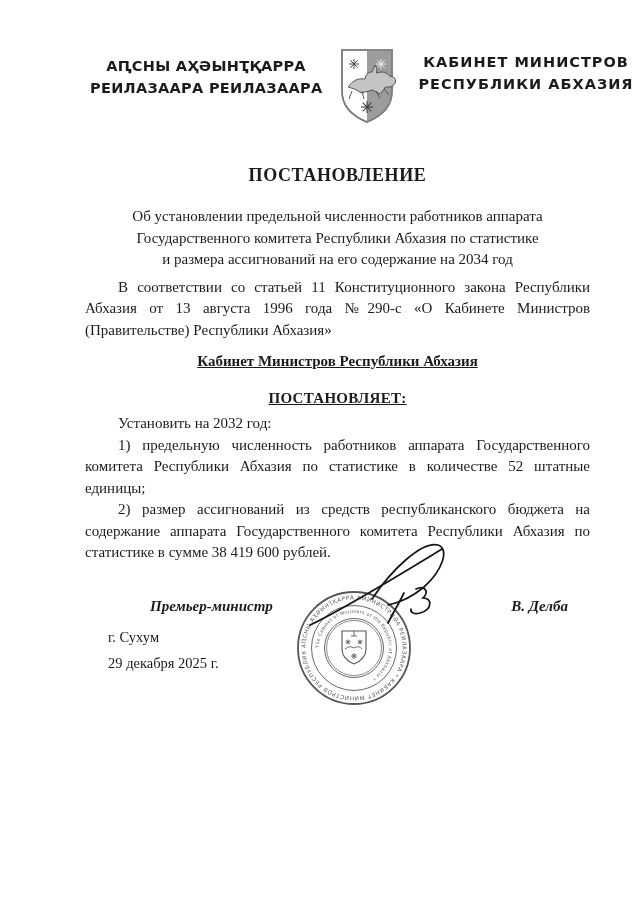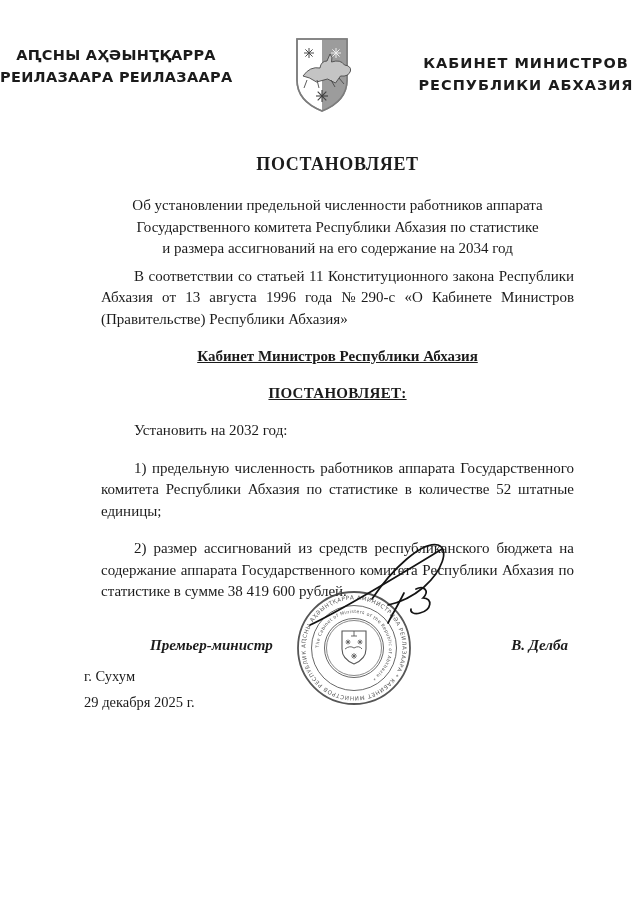--- a/index.html
+++ b/index.html
@@ -8,64 +8,64 @@
     background:#ffffff;
     position:relative;
     font-family:"Liberation Serif","DejaVu Serif",serif;
     color:#1b1b1b;
     overflow:hidden;
   }
   .page{position:relative;width:640px;height:905px;background:#fff;}
 
   
   .header{
-    display:flex;align-items:flex-start;justify-content:space-between;
-    padding-top:36px;gap:16px;
+    display:flex;align-items:flex-start;justify-content:flex-end;
+    padding-top:47px;gap:16px;
   }
   .org{
     font-family:"DejaVu Sans","Liberation Sans",sans-serif;
     font-weight:bold;font-size:14.5px;line-height:22px;
     text-align:center;letter-spacing:.3px;white-space:nowrap;
   }
   .org .line{display:block;}
   .org.left{width:232px;margin-top:8px;}
-  .org.right{width:228px;margin-top:16px;letter-spacing:1px;}
+  .org.right{width:228px;margin-top:4px;letter-spacing:1px;}
   .emblem{width:58px;height:78px;flex:0 0 auto;}
 
   
   .title{
     margin-top:40px;text-align:center;
     font-weight:bold;font-size:18px;letter-spacing:.6px;
   }
   .subject{
     margin-top:20px;text-align:center;
     font-weight:normal;font-size:15px;line-height:21.5px;
   }
   .subject .line{display:block;}
   .content{margin-left:85px;margin-right:50px;}
   .para{
-    margin:16px;text-align:justify;text-indent:33px;
+    margin:0;text-align:justify;text-indent:33px;
     font-size:15px;line-height:21.5px;
   }
   .para.first{margin-top:6px;}
   .center-line{
     text-align:center;font-weight:bold;font-size:15px;line-height:21.5px;text-decoration:underline;
   }
   .org-line{margin-top:10px;}
   .resolves{margin-top:15px;letter-spacing:.3px;}
   .items{margin-top:4px;}
 
   
   .sig-row{
     display:flex;justify-content:space-between;align-items:baseline;
     margin:34px 72px 0 150px;
     font-weight:bold;font-size:15px;font-style:italic;
   }
   .place-date{
-    margin-left:84px;margin-top:9px;
+    margin-left:108px;margin-top:9px;
     font-size:14.5px;line-height:26px;
   }
   .place-date .line{display:block;}
 
   
   .stamp{position:absolute;left:294px;top:588px;width:120px;height:120px;opacity:.88;}
   .autograph{position:absolute;left:292px;top:533px;width:180px;height:105px;}
 </style>
 </head>
 <body>
@@ -110,21 +110,21 @@
       </g>
     </svg>
 
     <div class="org right">
       <span class="line">КАБИНЕТ МИНИСТРОВ</span>
       <span class="line">РЕСПУБЛИКИ АБХАЗИЯ</span>
     </div>
   </div>
 
   <div class="content">
-    <div class="title">ПОСТАНОВЛЯЕТ</div>
+    <div class="title">ПОСТАНОВЛЕНИЕ</div>
 
     <div class="subject">
       <span class="line">Об установлении предельной численности работников аппарата</span>
       <span class="line">Государственного комитета Республики Абхазия по статистике</span>
       <span class="line">и размера ассигнований на его содержание на 2034 год</span>
     </div>
 
     <p class="para first">В соответствии со статьей 11 Конституционного закона Республики Абхазия от 13 августа 1996 года №290-с «О Кабинете Министров (Правительстве) Республики Абхазия»</p>
 
     <div class="center-line org-line">Кабинет Министров Республики Абхазия</div>

